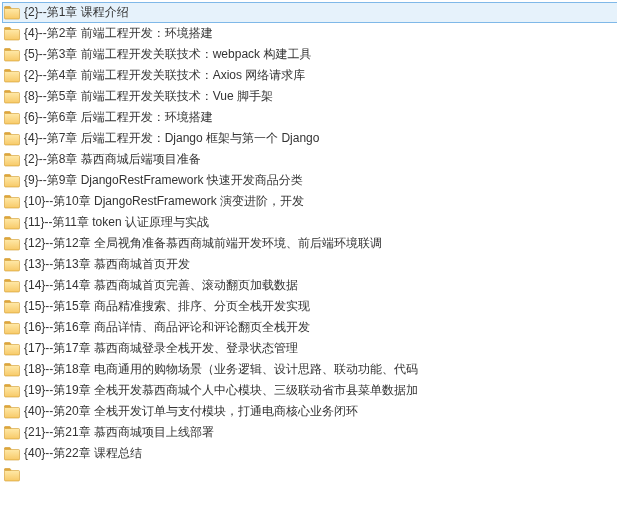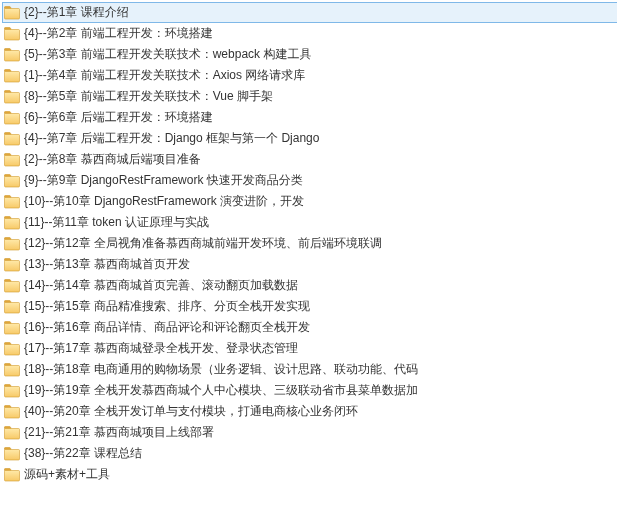--- a/index.html
+++ b/index.html
@@ -101,21 +101,21 @@
           <defs>
             <linearGradient id="fg" x1="0" y1="0" x2="0" y2="1">
               <stop offset="0%" stop-color="#ffe9a8"></stop>
               <stop offset="100%" stop-color="#f7c967"></stop>
             </linearGradient>
           </defs>
           <path d="M0.5 2.5 L0.5 1.2 Q0.5 0.5 1.2 0.5 L5.5 0.5 Q6.2 0.5 6.6 1.2 L7 2.5 Z" fill="#e0a538" stroke="#d29a2e" stroke-width="0.6"></path>
           <rect x="0.5" y="2.5" width="15" height="10.5" rx="1" ry="1" fill="url(#fg)" stroke="#d29a2e" stroke-width="0.6"></rect>
         </svg>
       </span>
-      <span class="label">{1}--第4章 前端工程开发关联技术：Axios 网络请求库</span>
+      <span class="label">{2}--第4章 前端工程开发关联技术：Axios 网络请求库</span>
     </div>
     <div class="item">
       <span class="folder-icon">
         <svg viewBox="0 0 16 14" xmlns="http://www.w3.org/2000/svg">
           <defs>
             <linearGradient id="fg" x1="0" y1="0" x2="0" y2="1">
               <stop offset="0%" stop-color="#ffe9a8"></stop>
               <stop offset="100%" stop-color="#f7c967"></stop>
             </linearGradient>
           </defs>
@@ -371,30 +371,29 @@
           <defs>
             <linearGradient id="fg" x1="0" y1="0" x2="0" y2="1">
               <stop offset="0%" stop-color="#ffe9a8"></stop>
               <stop offset="100%" stop-color="#f7c967"></stop>
             </linearGradient>
           </defs>
           <path d="M0.5 2.5 L0.5 1.2 Q0.5 0.5 1.2 0.5 L5.5 0.5 Q6.2 0.5 6.6 1.2 L7 2.5 Z" fill="#e0a538" stroke="#d29a2e" stroke-width="0.6"></path>
           <rect x="0.5" y="2.5" width="15" height="10.5" rx="1" ry="1" fill="url(#fg)" stroke="#d29a2e" stroke-width="0.6"></rect>
         </svg>
       </span>
-      <span class="label">{38}--第22章 课程总结</span>
-    </div>
-    <div class="item">
-      <span class="folder-icon">
-        <svg viewBox="0 0 16 14" xmlns="http://www.w3.org/2000/svg">
-          <defs>
-            <linearGradient id="fg" x1="0" y1="0" x2="0" y2="1">
-              <stop offset="0%" stop-color="#ffe9a8"></stop>
-              <stop offset="100%" stop-color="#f7c967"></stop>
-            </linearGradient>
-          </defs>
-          <path d="M0.5 2.5 L0.5 1.2 Q0.5 0.5 1.2 0.5 L5.5 0.5 Q6.2 0.5 6.6 1.2 L7 2.5 Z" fill="#e0a538" stroke="#d29a2e" stroke-width="0.6"></path>
-          <rect x="0.5" y="2.5" width="15" height="10.5" rx="1" ry="1" fill="url(#fg)" stroke="#d29a2e" stroke-width="0.6"></rect>
-        </svg>
-      </span>
-      <span class="label">源码+素材+工具</span>
+      <span class="label">{40}--第22章 课程总结</span>
+    </div>
+    <div class="item">
+      <span class="folder-icon">
+        <svg viewBox="0 0 16 14" xmlns="http://www.w3.org/2000/svg">
+          <defs>
+            <linearGradient id="fg" x1="0" y1="0" x2="0" y2="1">
+              <stop offset="0%" stop-color="#ffe9a8"></stop>
+              <stop offset="100%" stop-color="#f7c967"></stop>
+            </linearGradient>
+          </defs>
+          <path d="M0.5 2.5 L0.5 1.2 Q0.5 0.5 1.2 0.5 L5.5 0.5 Q6.2 0.5 6.6 1.2 L7 2.5 Z" fill="#e0a538" stroke="#d29a2e" stroke-width="0.6"></path>
+          <rect x="0.5" y="2.5" width="15" height="10.5" rx="1" ry="1" fill="url(#fg)" stroke="#d29a2e" stroke-width="0.6"></rect>
+        </svg>
+      </span>
     </div>
   </div>
 
 </body></html>

